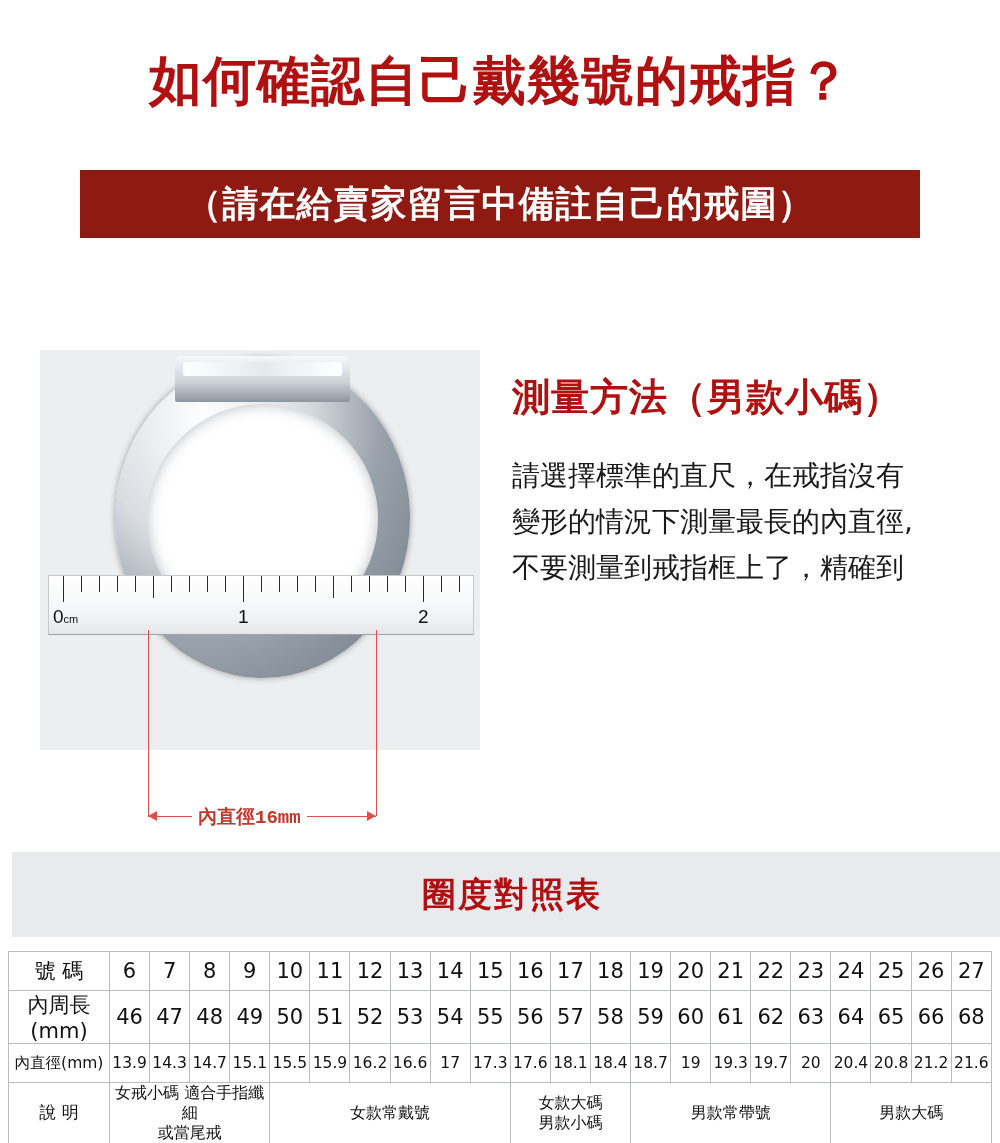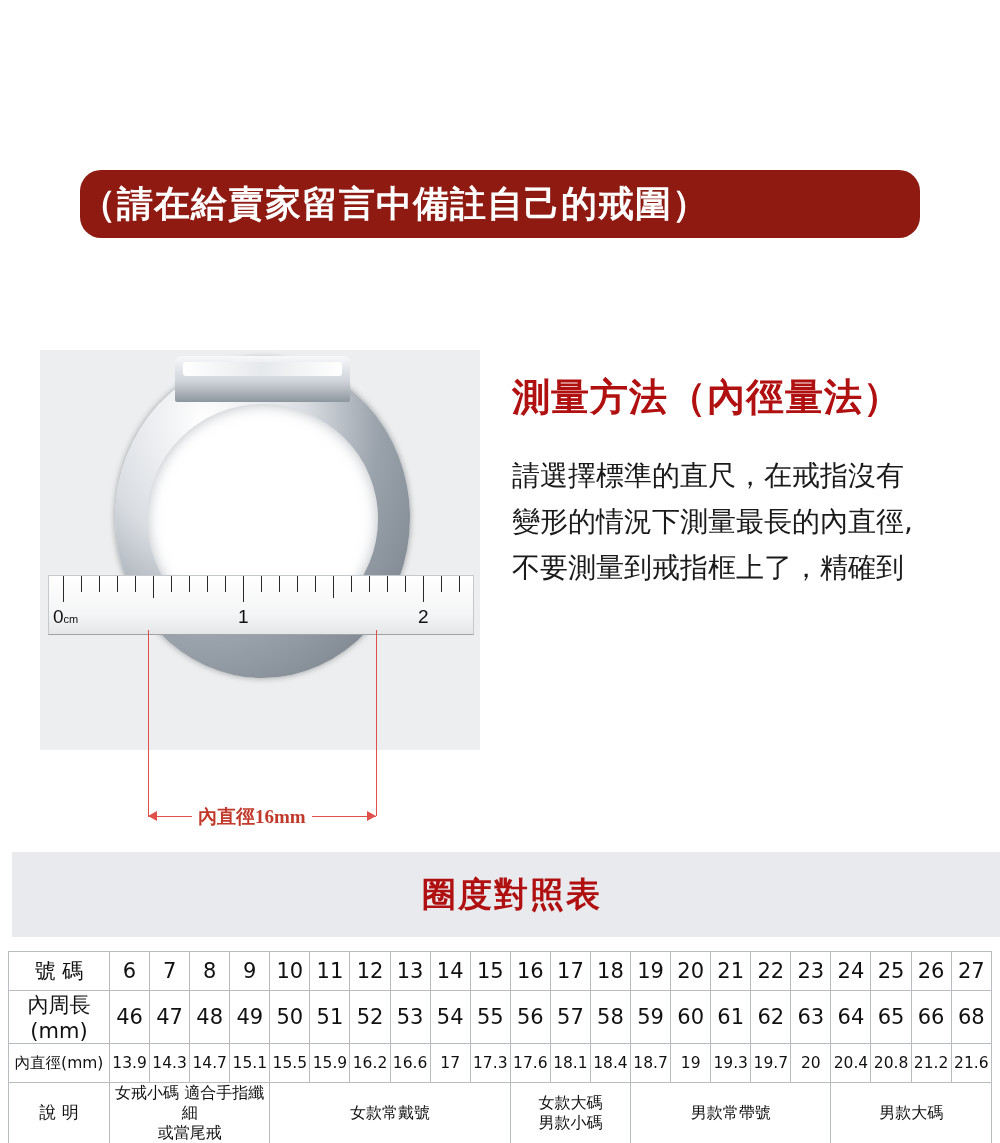--- a/index.html
+++ b/index.html
@@ -22,21 +22,21 @@
     letter-spacing:1px;
     white-space:nowrap;
     font-family:"DejaVu Sans",sans-serif;
   }
 
   
   .subtitle-bar{
     position:absolute;top:170px;left:80px;
     width:840px;height:68px;
     background:#8e1a12;
-    display:flex;align-items:center;border-radius:21px;
+    display:flex;align-items:center;justify-content:center;
   }
   .subtitle-bar span{
     color:#ffffff;
     font-size:36px;
     font-weight:bold;
     letter-spacing:1px;
     white-space:nowrap;
     font-family:"DejaVu Sans",sans-serif;
   }
 
@@ -104,21 +104,21 @@
   .guide-v{
     position:absolute;width:1px;background:#e0504a;
   }
   .guide-h{
     position:absolute;height:1px;background:#e0504a;
   }
   .dim-label{
     position:absolute;
     font-size:19px;font-weight:bold;color:#c0392b;
     white-space:nowrap;
-    font-family:Liberation Serif, serif;
+    font-family:Liberation Mono, monospace;
   }
   .arrow-l,.arrow-r{
     position:absolute;width:0;height:0;
     border-top:5px solid transparent;border-bottom:5px solid transparent;
   }
   .arrow-l{border-right:9px solid #e0504a;}
   .arrow-r{border-left:9px solid #e0504a;}
 
   
   .method{
@@ -181,20 +181,21 @@
     line-height:1.25;
   }
   tr.r-desc td.rowhead{font-size:17px;}
   .two-line{display:block;}
 </style>
 </head>
 <body>
 
 <div class="page">
 
+  <div class="title">如何確認自己戴幾號的戒指？</div>
 
   <div class="subtitle-bar">
     <span>（請在給賣家留言中備註自己的戒圍）</span>
   </div>
 
   <div class="illustration">
     <div class="photo-bg"></div>
 
     <div class="ring-outer">
       <div class="ring-gem"></div>
@@ -235,21 +236,21 @@
 
     <div class="guide-v" style="left:118px;top:300px;height:186px;"></div>
     <div class="guide-v" style="left:346px;top:300px;height:186px;"></div>
     <div class="guide-h" style="left:118px;top:486px;width:228px;"></div>
     <div class="arrow-l" style="left:118px;top:481px;"></div>
     <div class="arrow-r" style="left:337px;top:481px;"></div>
     <div class="dim-label" style="left:162px;top:474px;background:#ffffff;padding:0 6px;">內直徑16mm</div>
   </div>
 
   <div class="method">
-    <h2>測量方法（內徑量法）</h2>
+    <h2>測量方法（男款小碼）</h2>
     <p>請選擇標準的直尺，在戒指沒有</p>
     <p>變形的情況下測量最長的內直徑,</p>
     <p>不要測量到戒指框上了，精確到</p>
   </div>
 
   <div class="chart-band">
     <span>圈度對照表</span>
   </div>
 
   <div class="table-wrap">

